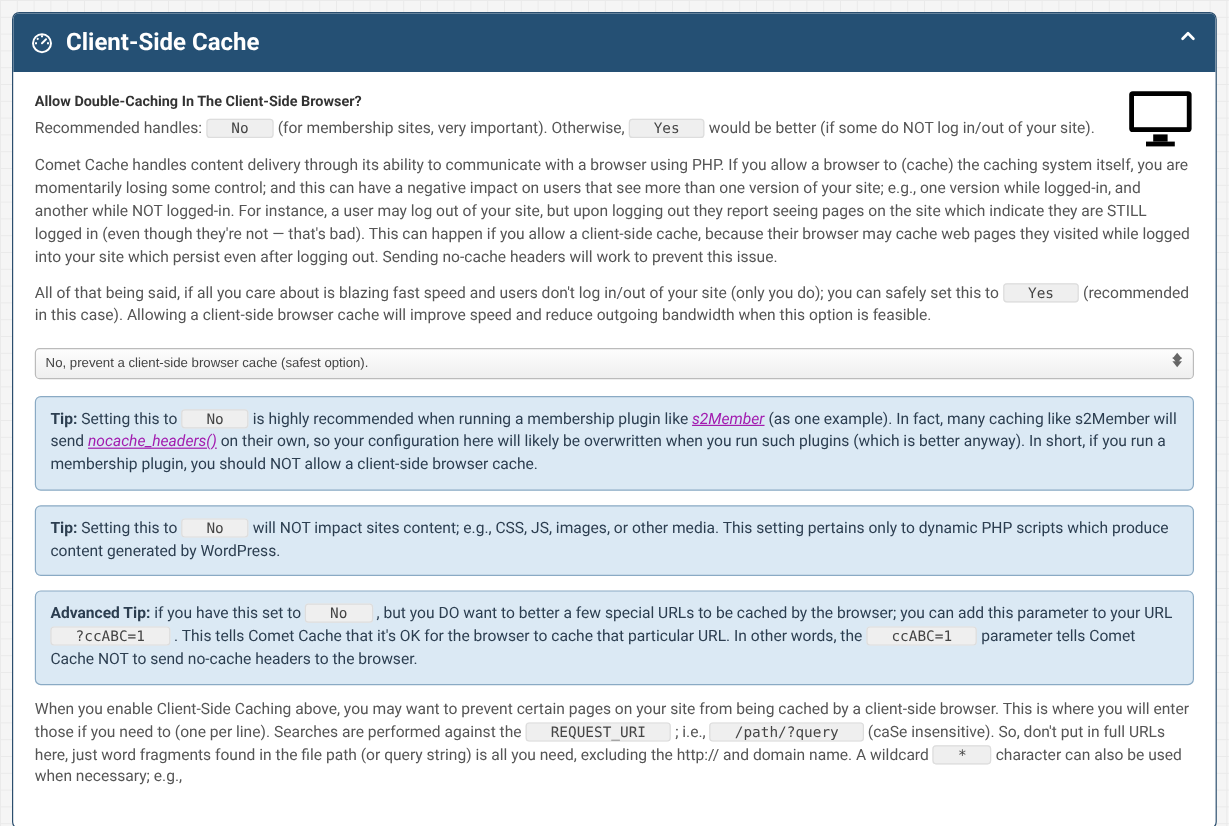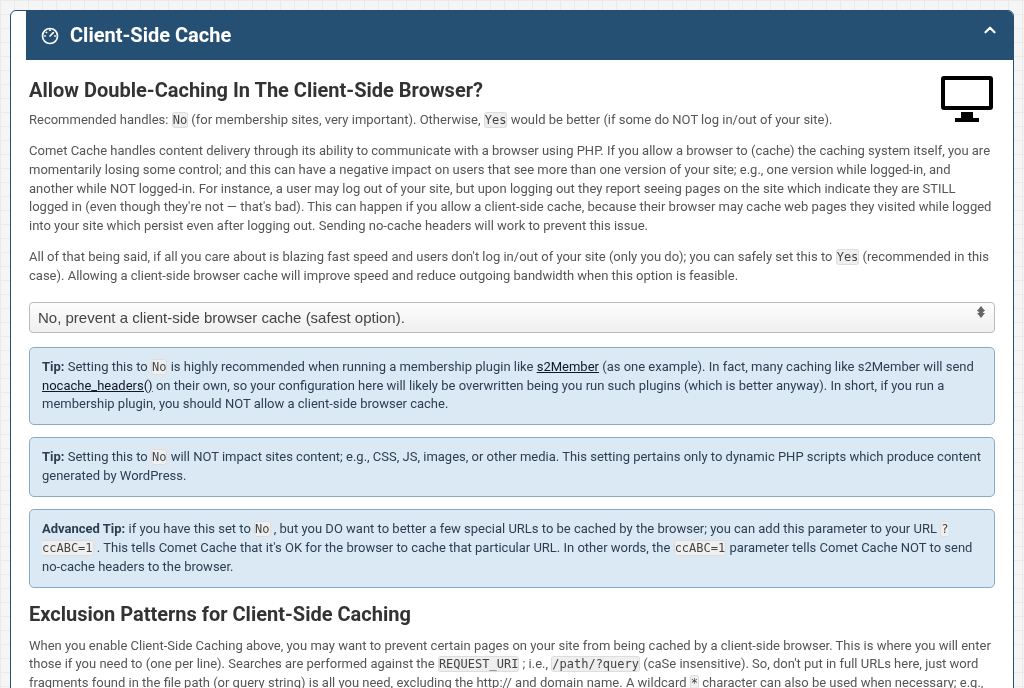--- a/index.html
+++ b/index.html
@@ -24,60 +24,59 @@
     overflow: hidden;
   }
   .panel-header {
     background: #255074;
     color: #fff;
     display: flex;
     align-items: center;
     padding: 10px 14px;
     gap: 10px;
     position: relative;
-    margin-left: 15px;
   }
   .panel-header .title {
     font-size: 20px;
     font-weight: 700;
   }
   .panel-header .chevron {
     position: absolute;
     right: 14px;
     top: 10px;
   }
   .panel-body {
     padding: 16px 18px 20px 18px;
   }
   .row-top { position: relative; }
   h2.section {
-    font-size: 20px;
+    font-size: 12px;
     font-weight: 700;
     color: #333;
     margin-bottom: 6px;
   }
   p { margin-bottom: 12px; color:#555; }
   code.inline, .code {
     background: #efefef;
     border: 1px solid #ddd;
     border-radius: 3px;
-    padding: 0 0;
+    padding: 0 20px;
     font-family: ui-monospace, Menlo, Consolas, monospace;
     font-size: 12px;
     color:#444;
     text-align:right;
   }
   .big-icon {
     position: absolute;
     right: 0;
     top: -2px;
   }
   select.wide {
     width: 100%;
-    font-size: 15px;
+    font-size: 11px;
     padding: 6px 8px;
     border: 1px solid #bbb;
     border-radius: 4px;
     background: linear-gradient(#fdfdfd,#efefef);
     color:#444;
     margin: 4px 0 14px 0;
     appearance: none;
     -webkit-appearance: none;
   }
   .select-wrap { position: relative; }
@@ -108,21 +107,21 @@
 
   .tipbox {
     background: #dbe9f4;
     border: 1px solid #8aaac4;
     border-radius: 5px;
     padding: 10px 12px;
     margin-bottom: 12px;
     color:#2c3e50;
   }
   .tipbox strong { font-weight:700; }
-  a.link { color:#0f172a; text-decoration: underline; }
+  a.link { color:#a21caf; text-decoration: underline; font-style: italic; }
   h3.sub {
     font-size: 20px;
     font-weight: 700;
     color: #333;
     margin: 10px 0 8px 0;
   }
   .hdr-icon svg { display:block; }
 </style>
 </head>
 <body>
@@ -188,42 +187,41 @@
         </div>
 
         <div class="tipbox">
           <strong>Tip:</strong>
           <span> Setting this to </span>
           <code class="inline">No</code>
           <span> is highly recommended when running a membership plugin like </span>
           <a href="#" class="link">s2Member</a>
           <span> (as one example). In fact, many caching like s2Member will send </span>
           <a href="#" class="link">nocache_headers()</a>
-          <span> on their own, so your configuration here will likely be overwritten being you run such plugins (which is better anyway). In short, if you run a membership plugin, you should NOT allow a client-side browser cache.</span>
+          <span> on their own, so your configuration here will likely be overwritten when you run such plugins (which is better anyway). In short, if you run a membership plugin, you should NOT allow a client-side browser cache.</span>
         </div>
 
         <div class="tipbox">
           <strong>Tip:</strong>
           <span> Setting this to </span>
           <code class="inline">No</code>
           <span> will NOT impact sites content; e.g., CSS, JS, images, or other media. This setting pertains only to dynamic PHP scripts which produce content generated by WordPress.</span>
         </div>
 
         <div class="tipbox">
           <strong>Advanced Tip:</strong>
           <span> if you have this set to </span>
           <code class="inline">No</code>
           <span> , but you DO want to better a few special URLs to be cached by the browser; you can add this parameter to your URL </span>
           <code class="inline">?ccABC=1</code>
           <span> . This tells Comet Cache that it's OK for the browser to cache that particular URL. In other words, the </span>
           <code class="inline">ccABC=1</code>
           <span> parameter tells Comet Cache NOT to send no-cache headers to the browser.</span>
         </div>
 
-        <h3 class="sub">Exclusion Patterns for Client-Side Caching</h3>
 
         <p>
           <span>When you enable Client-Side Caching above, you may want to prevent certain pages on your site from being cached by a client-side browser. This is where you will enter those if you need to (one per line). Searches are performed against the </span>
           <code class="inline">REQUEST_URI</code>
           <span> ; i.e., </span>
           <code class="inline">/path/?query</code>
           <span> (caSe insensitive). So, don't put in full URLs here, just word fragments found in the file path (or query string) is all you need, excluding the http:// and domain name. A wildcard </span>
           <code class="inline">*</code>
           <span> character can also be used when necessary; e.g., </span>
           

